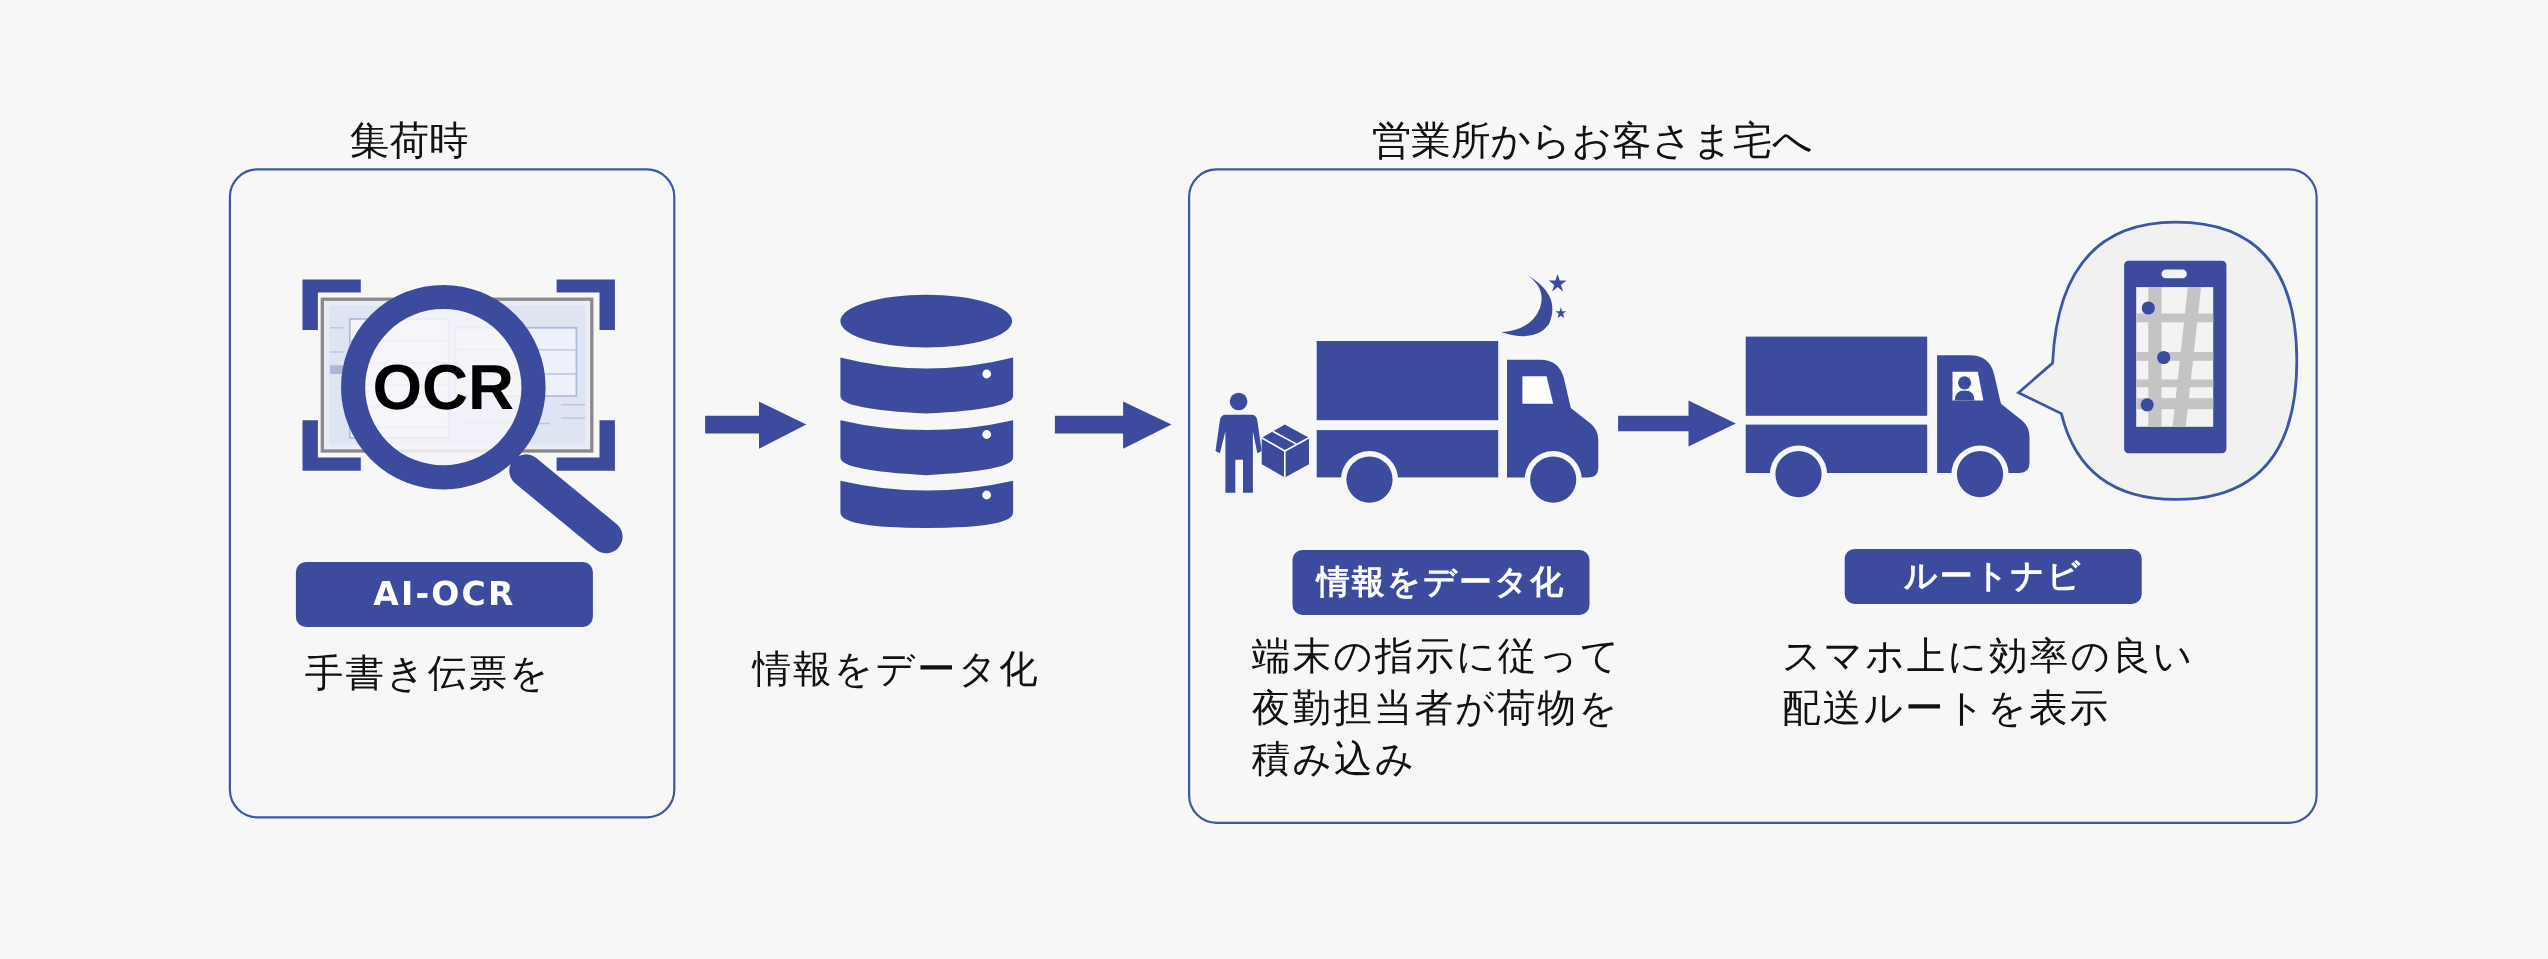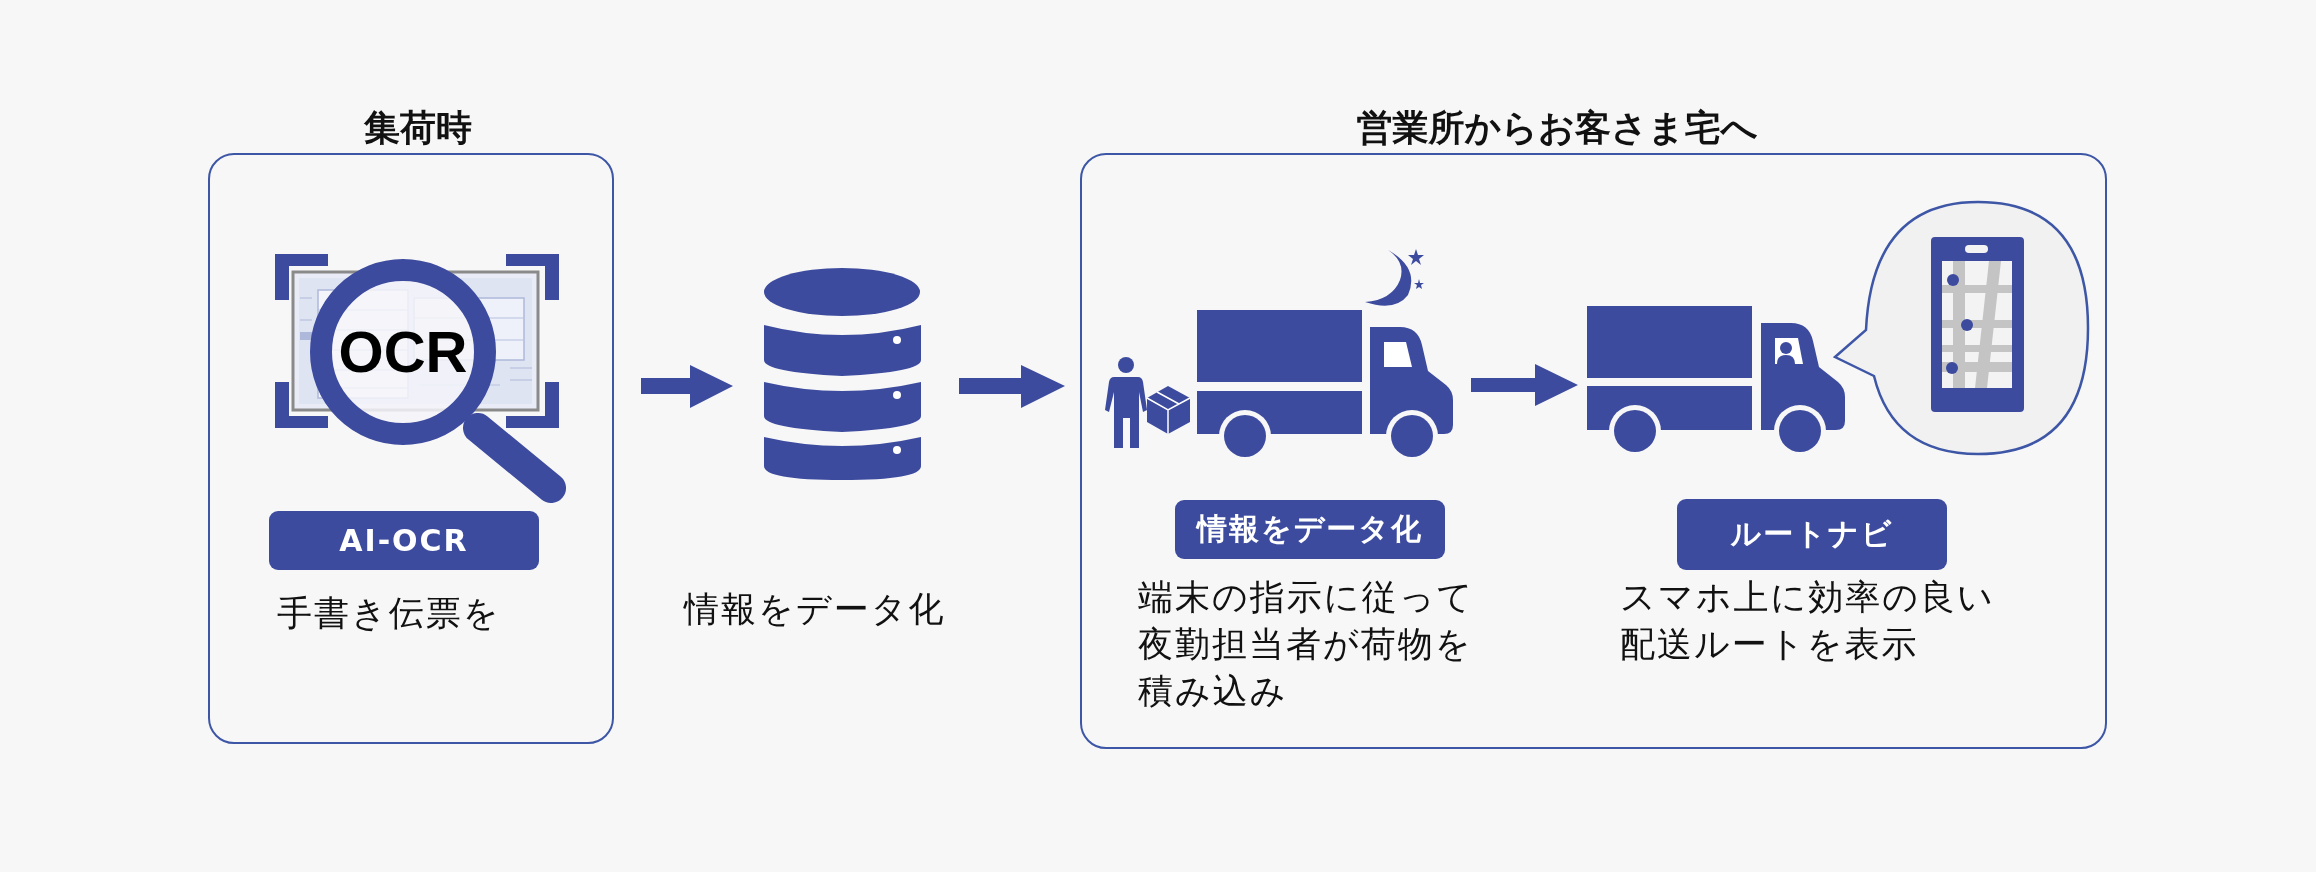--- a/index.html
+++ b/index.html
@@ -1,18 +1,18 @@
 <!DOCTYPE html>
 <html><head>
 <meta charset="utf-8">
 <style>
   html, body { margin:0; padding:0; }
   body { width:2316px; height:872px; background:#f7f7f7; position:relative; overflow:hidden;
          font-family:"DejaVu Sans", "Liberation Sans", sans-serif; color:#111; }
-  .section-title { position:absolute; font-size:36px; font-weight:bold; text-align:center; white-space:nowrap; }
+  .section-title { position:absolute; font-size:36px; font-weight:normal; white-space:nowrap; }
   .box { position:absolute; border:2.5px solid #3d56a6; border-radius:26px; box-sizing:border-box; }
   .badge { position:absolute; background:#3d4b9f; color:#fff; border-radius:9px; font-size:30px; font-weight:bold;
            display:flex; align-items:center; justify-content:center; letter-spacing:2px; }
   .desc { position:absolute; font-size:35px; font-weight:normal; line-height:47px; white-space:nowrap; letter-spacing:2px; }
   .desc div { display:block; }
   svg { position:absolute; overflow:visible; }
 </style>
 </head>
 <body>
 
@@ -152,17 +152,17 @@
   </g>
 </svg>
 
 <div class="badge" style="left:1175px; top:500px; width:270px; height:59px;">情報をデータ化</div>
 <div class="desc" style="left:1138px; top:574px;">
   <div>端末の指示に従って</div>
   <div>夜勤担当者が荷物を</div>
   <div>積み込み</div>
 </div>
 
-<div class="badge" style="left:1677px; top:499px; width:270px; height:71px;">ルートナビ</div>
+<div class="badge" style="left:1677px; top:499px; width:270px; height:50px;">ルートナビ</div>
 <div class="desc" style="left:1620px; top:574px;">
   <div>スマホ上に効率の良い</div>
   <div>配送ルートを表示</div>
 </div>
 
 </body></html>

